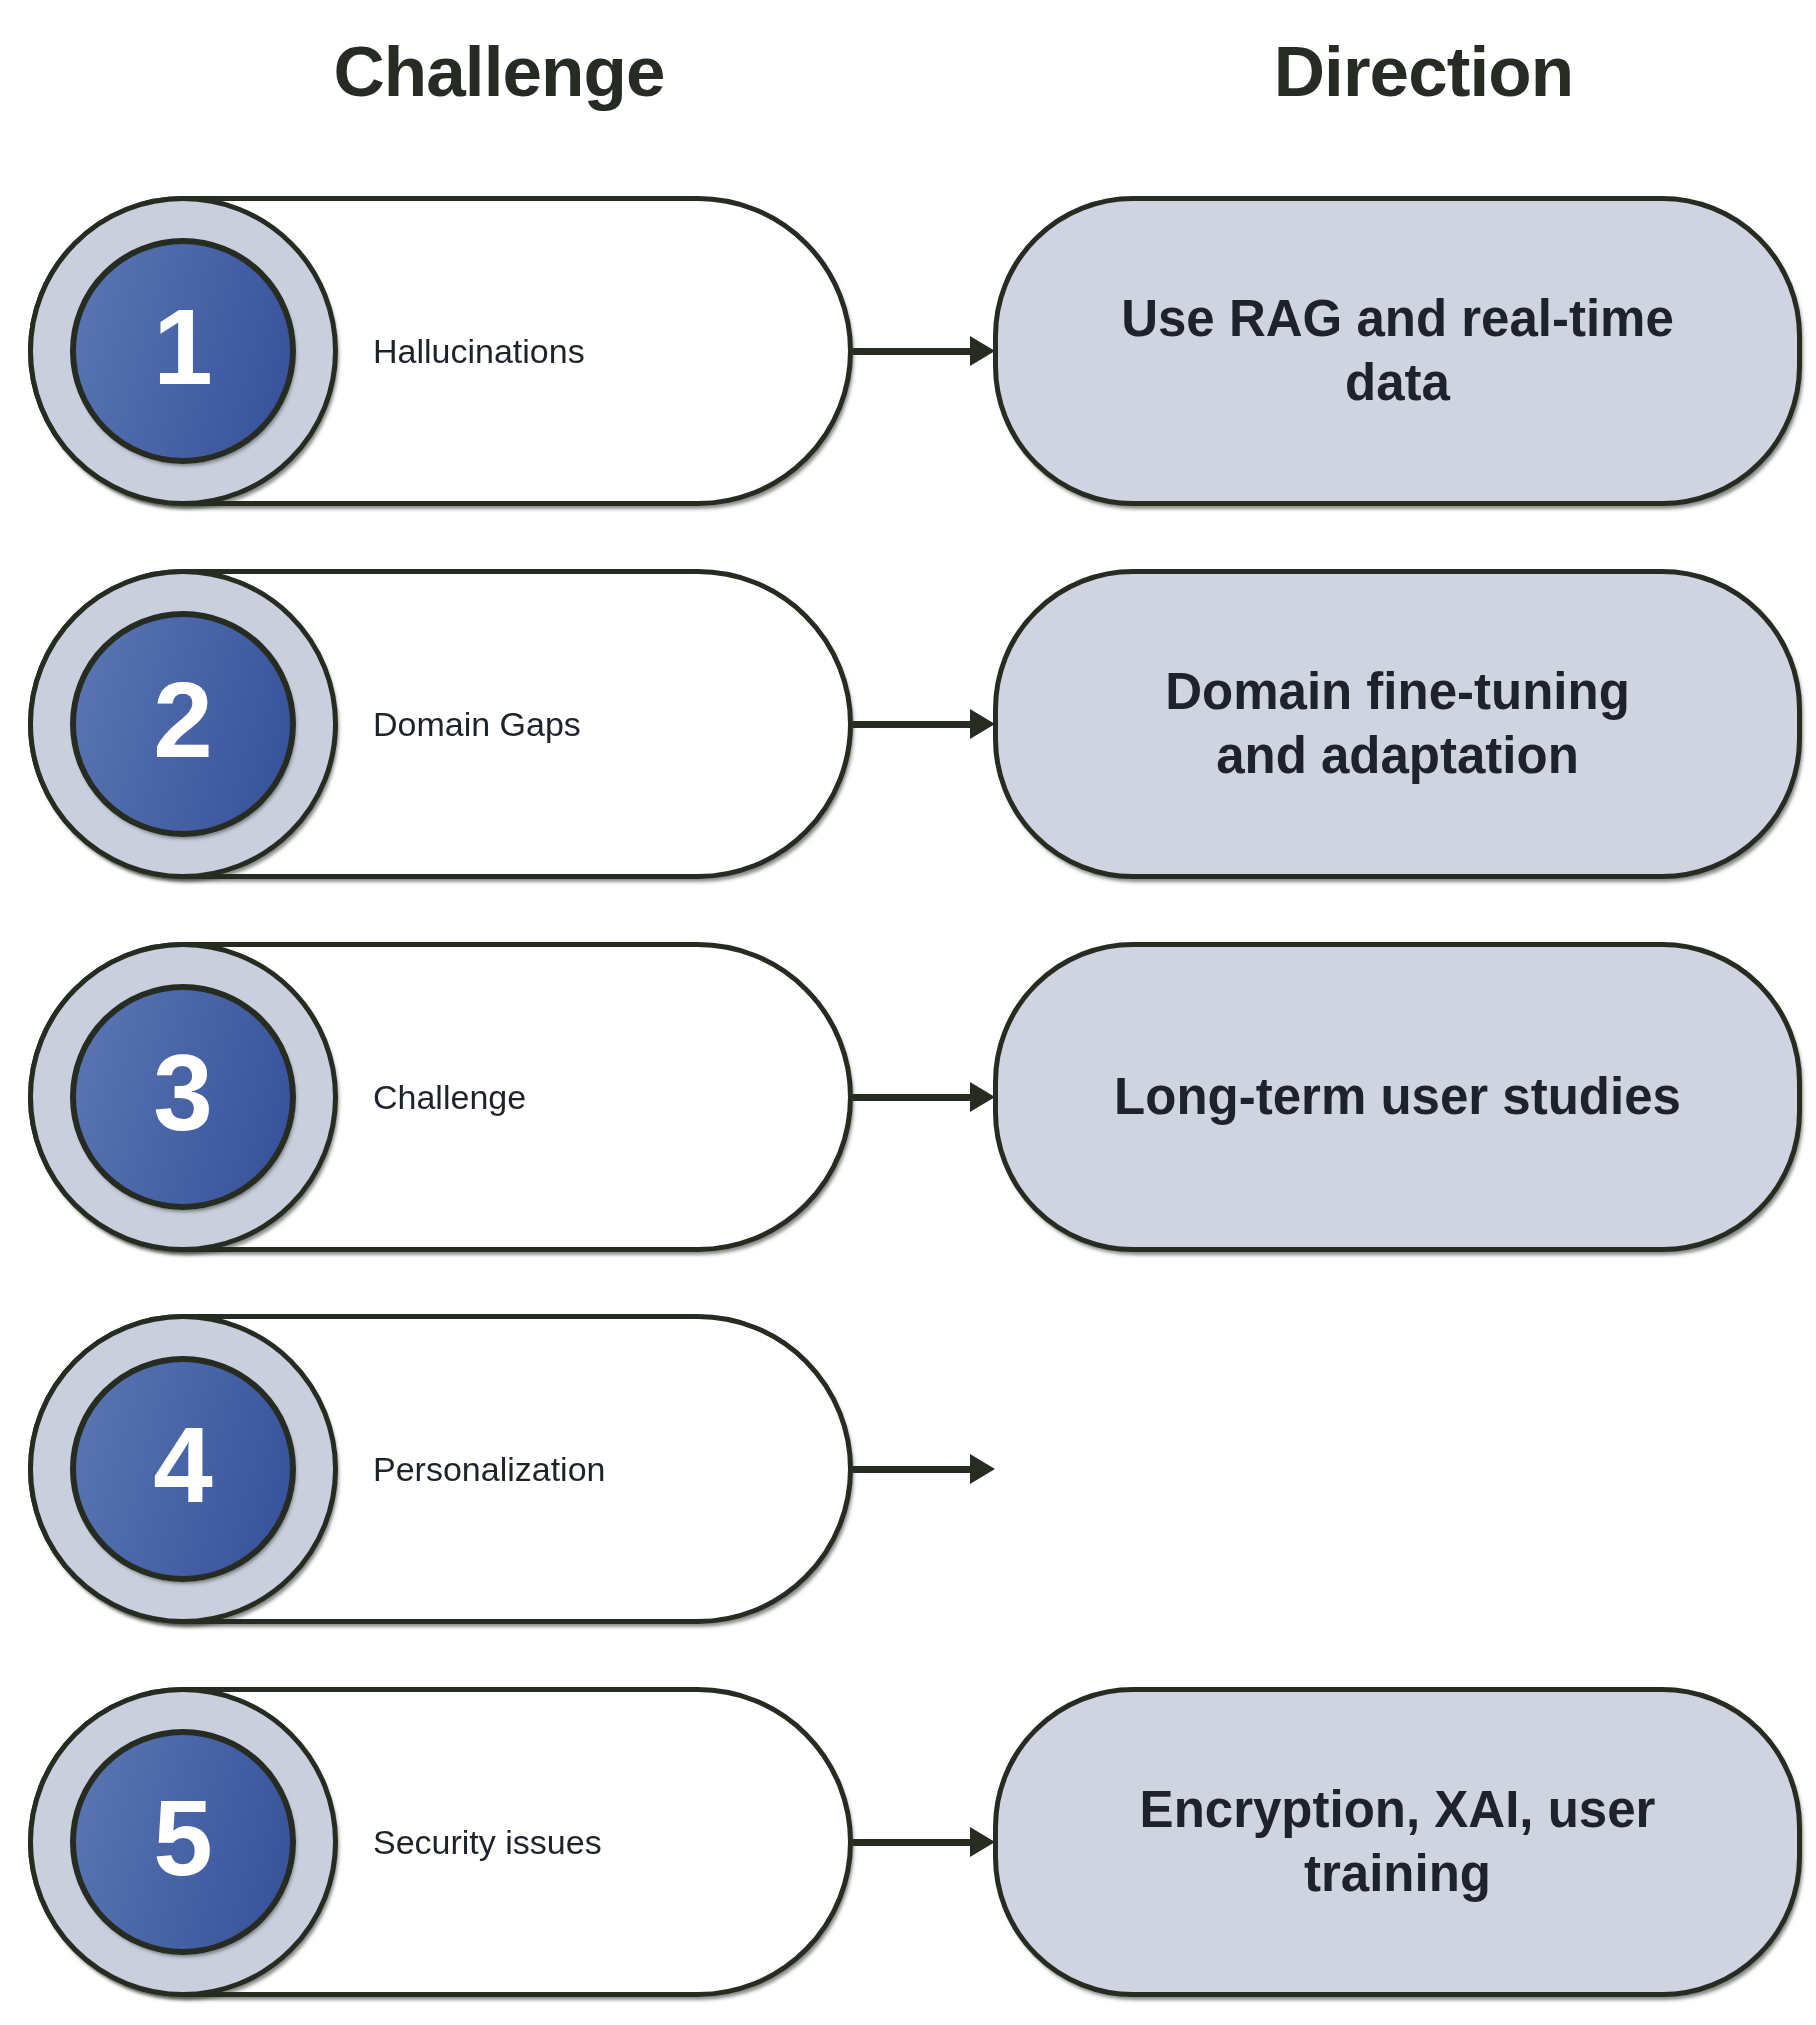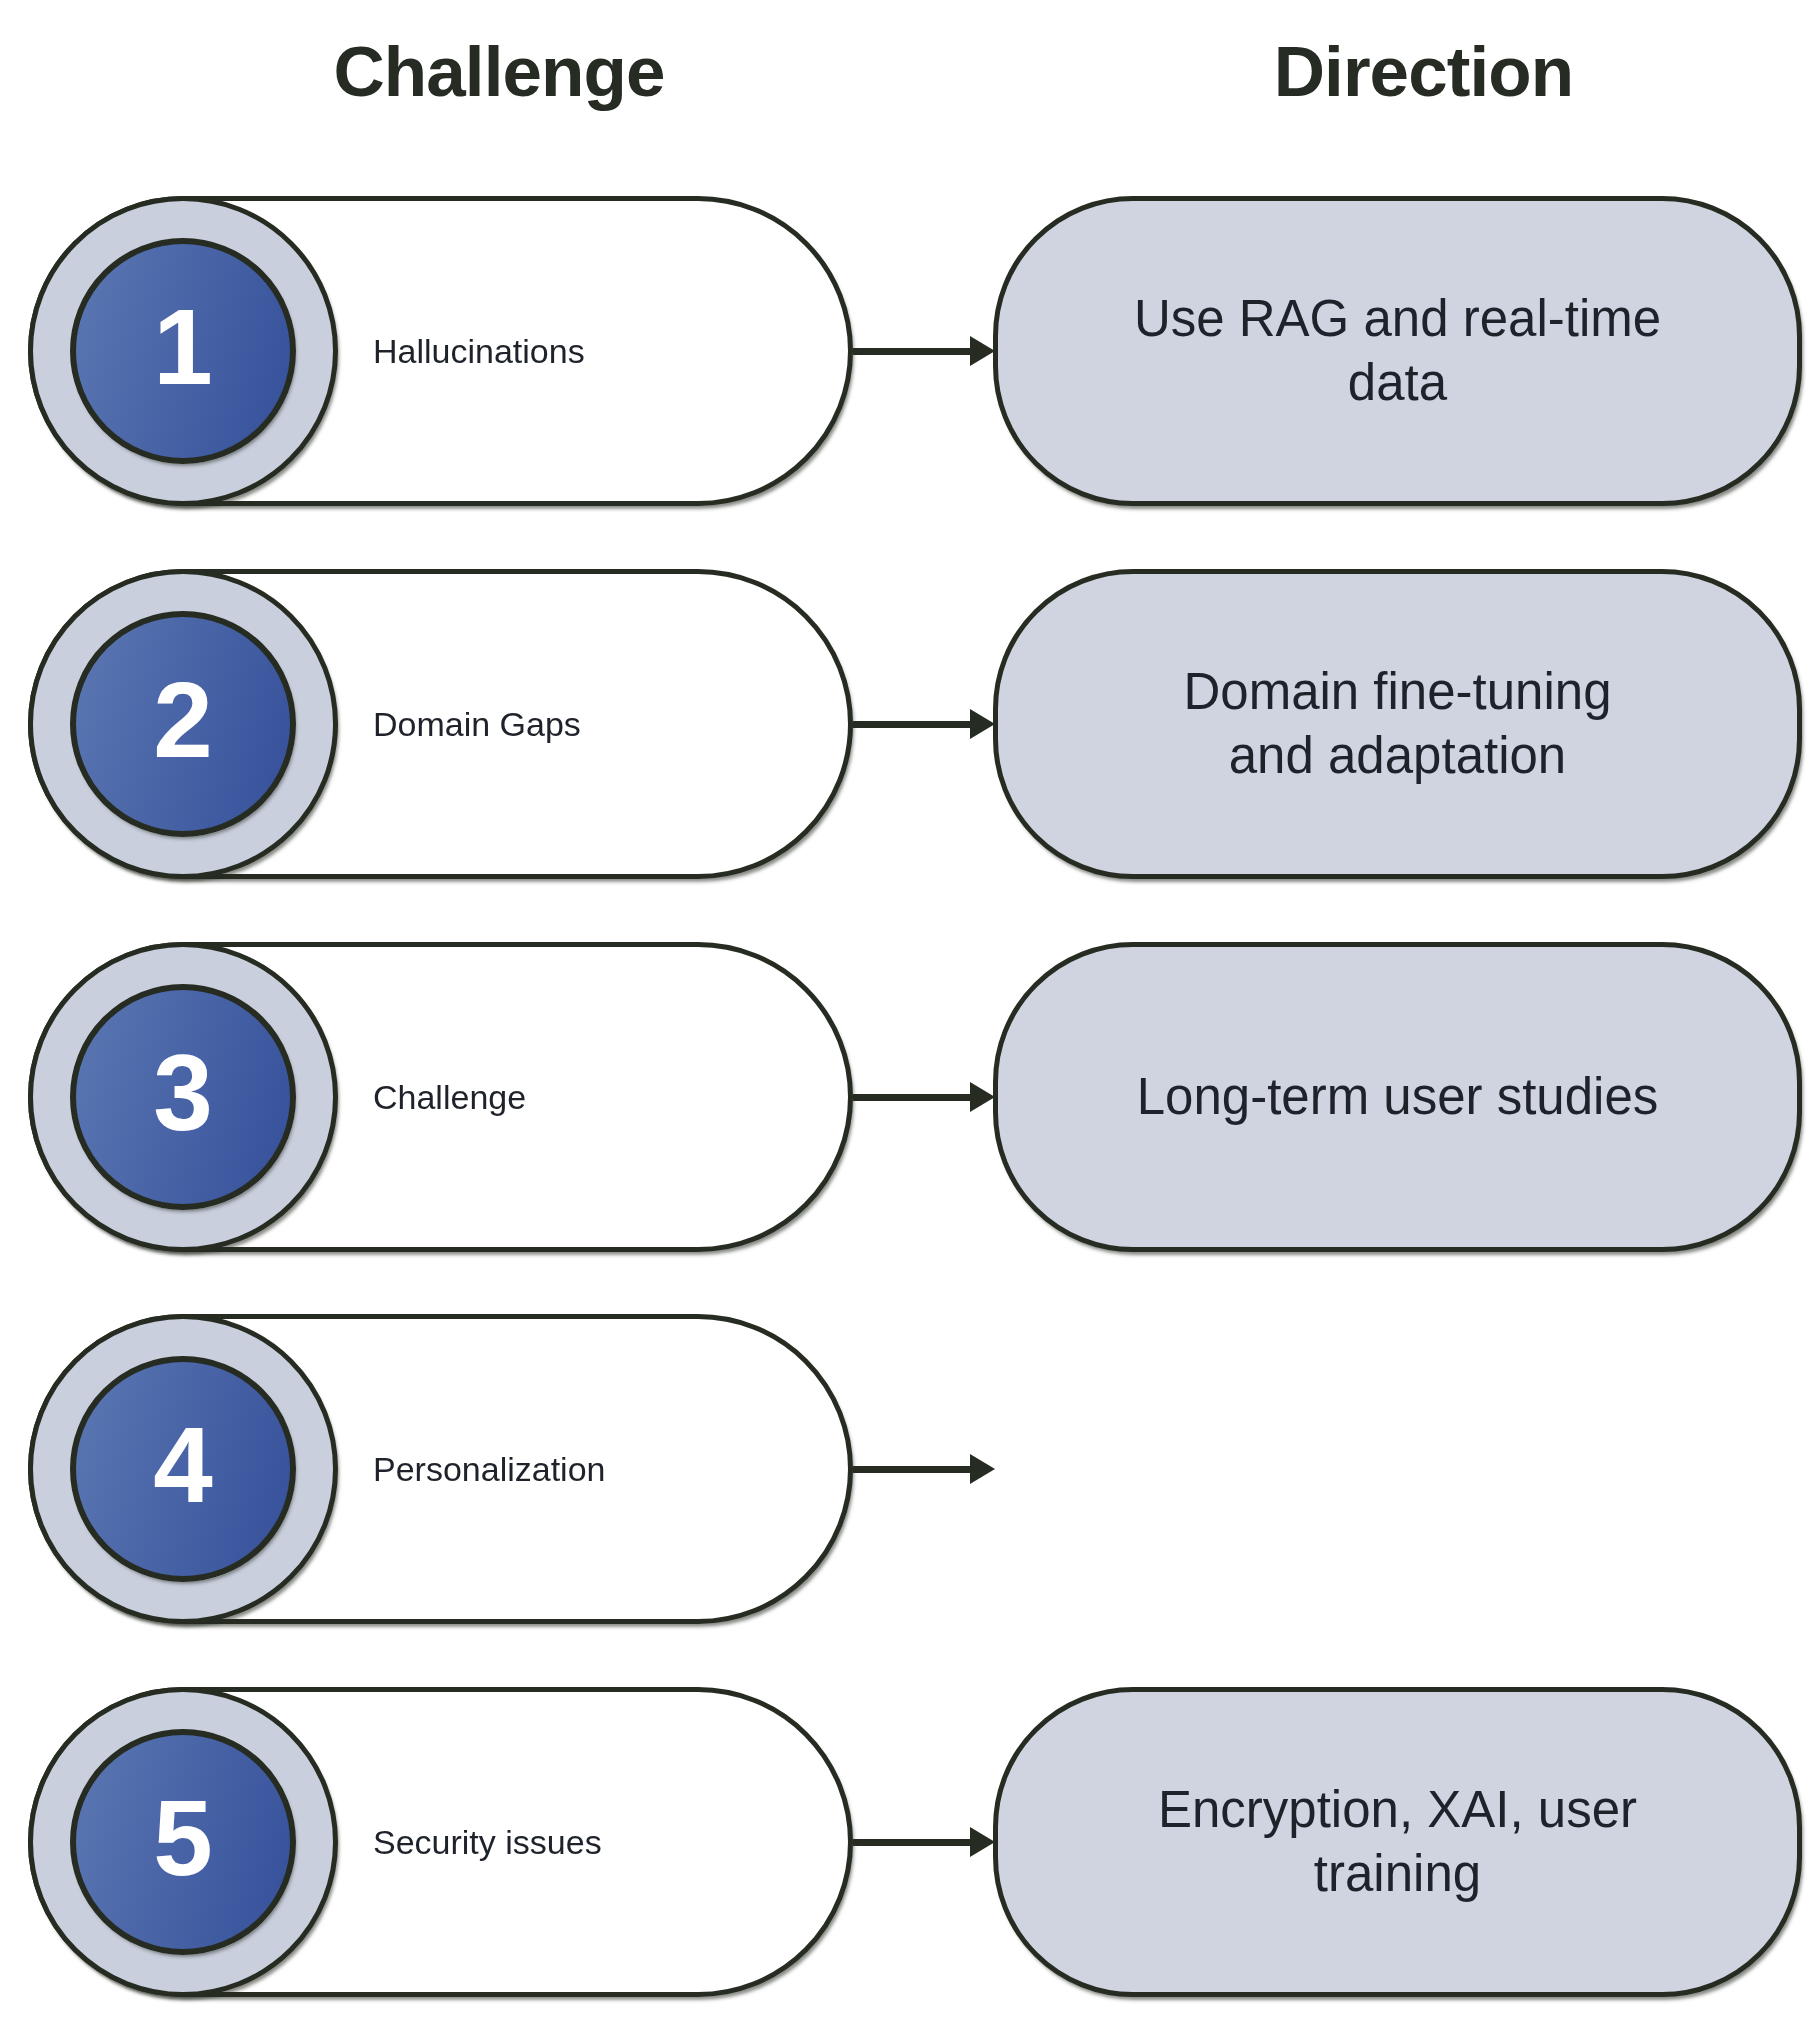--- a/index.html
+++ b/index.html
@@ -111,20 +111,21 @@
     border:5.6px solid var(--outline);
     border-radius:140px;
     display:flex;align-items:center;justify-content:center;
     text-align:center;
     padding:0 65px;
     font-size:51px;
     line-height:1.25;
     color:var(--label);
     white-space:pre-line;
     box-shadow:2.8px 4.7px 3.7px -1.9px rgba(38,43,34,.55);
+    font-weight:bold;
   }
 </style>
 </head>
 <body>
 
 <div class="canvas">
 
   <div class="col-header ch-left">Challenge</div>
   <div class="col-header ch-right">Direction</div>
 

